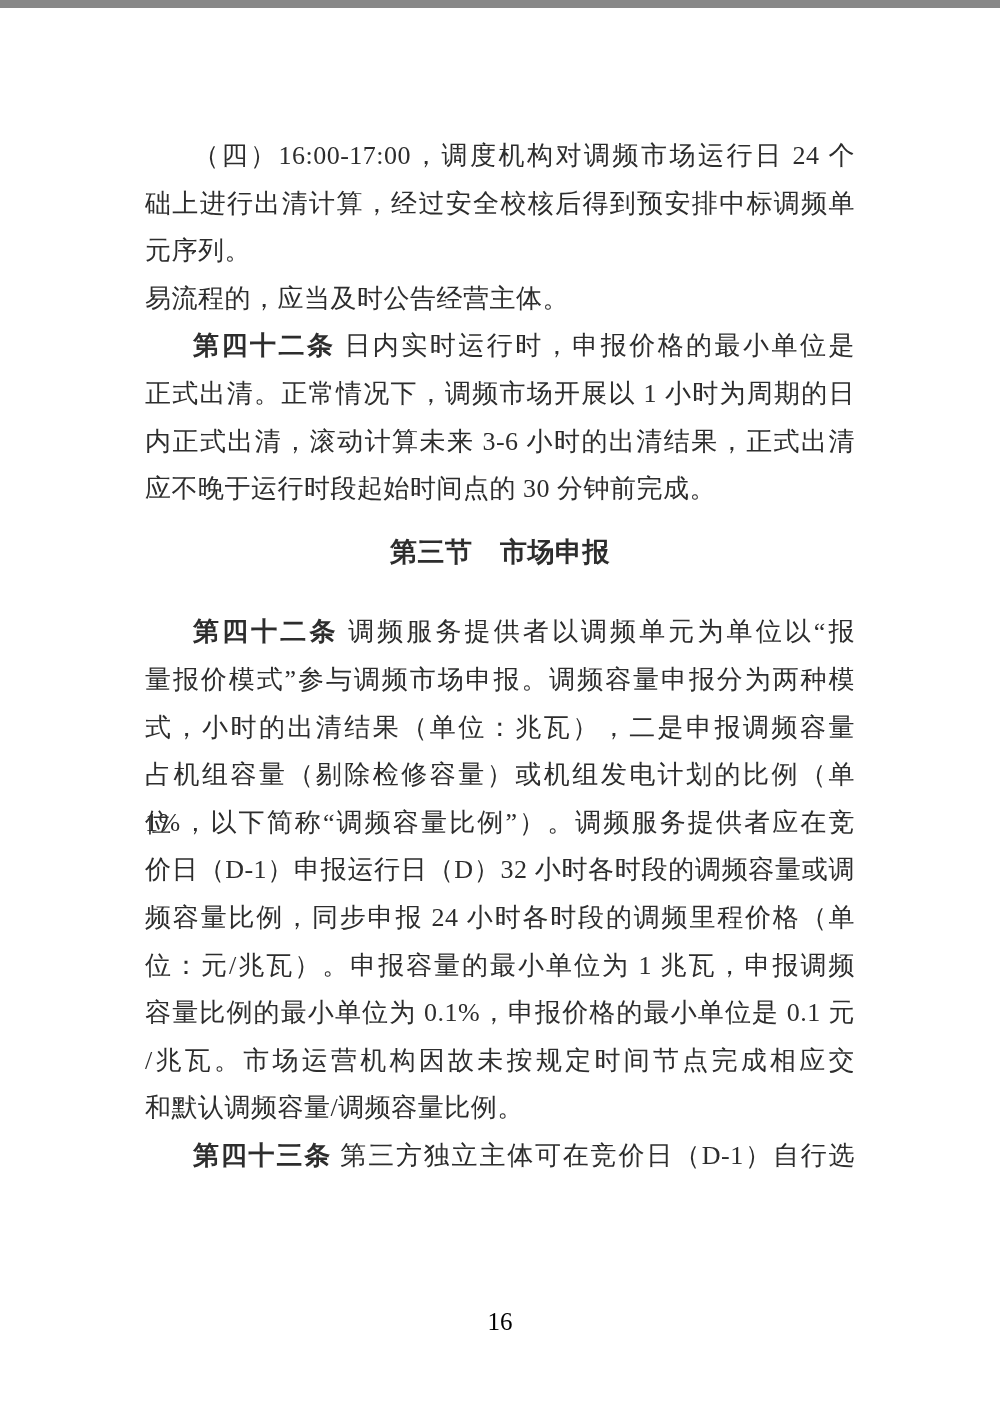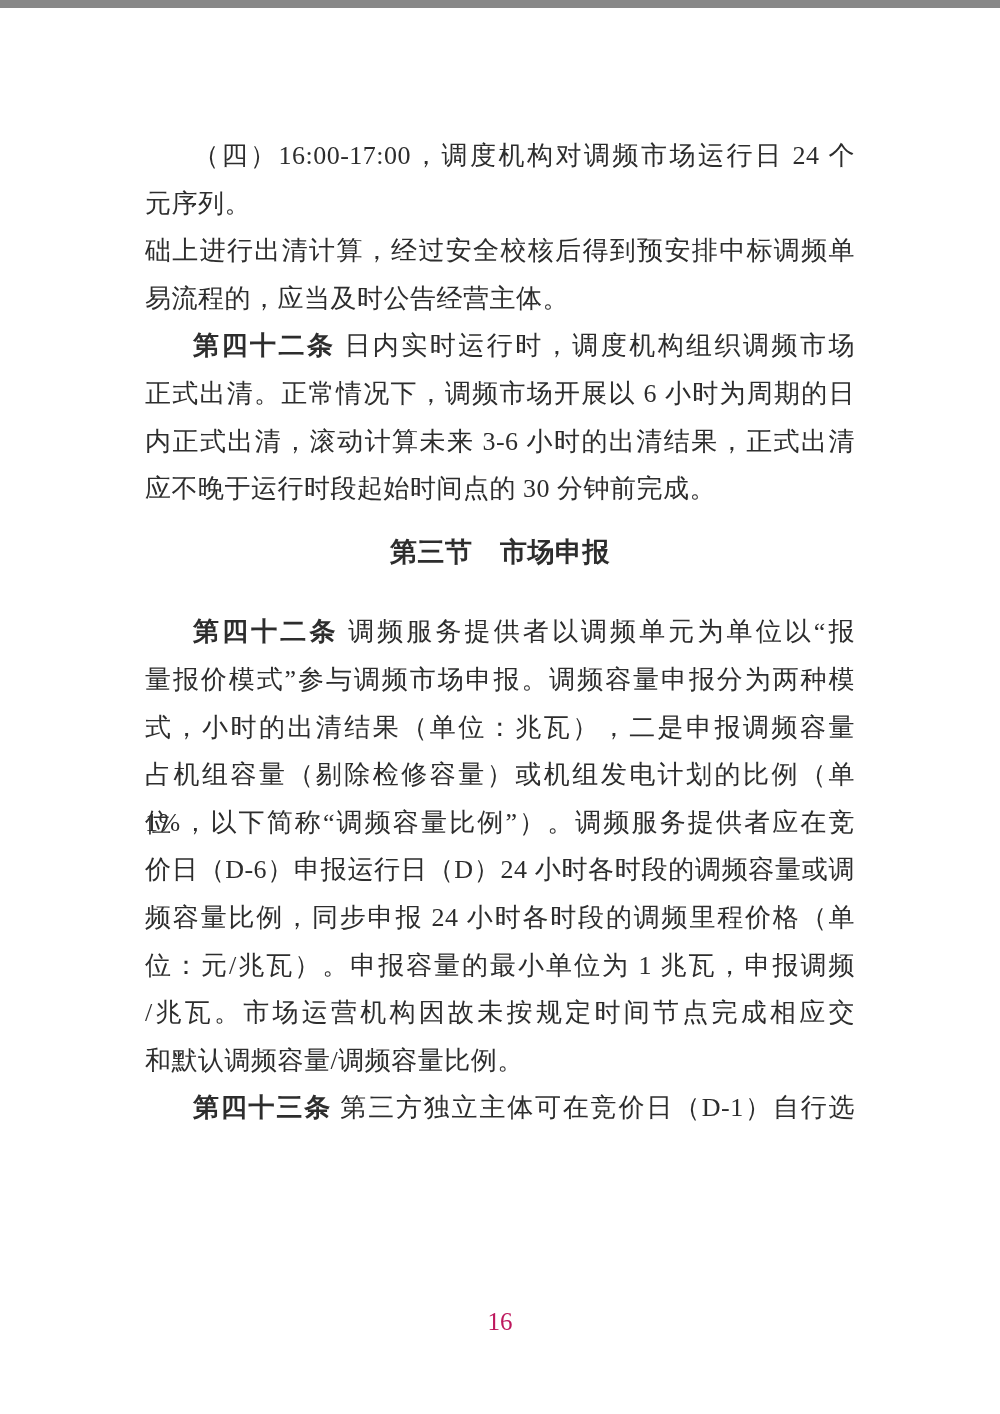--- a/index.html
+++ b/index.html
@@ -43,43 +43,44 @@
     padding-left: 0;
   }
   .b { font-weight: bold; }
   .page-number {
     position: absolute;
     left: 0;
     top: 1300px;
     width: 100%;
     text-align: center;
     font-size: 25px;
-    color: #be185d;
+    color: #000000;
   }
 </style>
 </head>
 <body>
 
 <div class="page">
   <div class="doc">
       <div class="line body indent fill"><span>（四）16:00-17:00，调度机构对调频市场运行日 24 个</span></div>
+      <div class="line body fill"><span>础上进行出清计算，经过安全校核后得到预安排中标调频单</span></div>
       <div class="line body"><span>元序列。</span></div>
-      <div class="line body fill"><span>础上进行出清计算，经过安全校核后得到预安排中标调频单</span></div>
       <div class="line body"><span>易流程的，应当及时公告经营主体。</span></div>
-      <div class="line body indent fill"><span class="b">第四十二条</span><span> 日内实时运行时，调度机构组织调频市场</span></div>
-      <div class="line body fill"><span>正式出清。正常情况下，调频市场开展以 6 小时为周期的日</span></div>
+      <div class="line body indent fill"><span class="b">第四十二条</span><span> 日内实时运行时，申报价格的最小单位是</span></div>
+      <div class="line body fill"><span>正式出清。正常情况下，调频市场开展以 1 小时为周期的日</span></div>
       <div class="line body fill"><span>内正式出清，滚动计算未来 3-6 小时的出清结果，正式出清</span></div>
       <div class="line body"><span>应不晚于运行时段起始时间点的 30 分钟前完成。</span></div>
       <div class="line heading"><span class="b">第三节　市场申报</span></div>
       <div class="line body indent fill"><span class="b">第四十二条</span><span> 调频服务提供者以调频单元为单位以“报</span></div>
       <div class="line body fill"><span>量报价模式”参与调频市场申报。调频容量申报分为两种模</span></div>
       <div class="line body fill"><span>式，小时的出清结果（单位：兆瓦），二是申报调频容量</span></div>
       <div class="line body fill"><span>占机组容量（剔除检修容量）或机组发电计划的比例（单位：</span></div>
       <div class="line body fill"><span>1%，以下简称“调频容量比例”）。调频服务提供者应在竞</span></div>
-      <div class="line body fill"><span>价日（D-6）申报运行日（D）24 小时各时段的调频容量或调</span></div>
+      <div class="line body fill"><span>价日（D-1）申报运行日（D）32 小时各时段的调频容量或调</span></div>
       <div class="line body fill"><span>频容量比例，同步申报 24 小时各时段的调频里程价格（单</span></div>
       <div class="line body fill"><span>位：元/兆瓦）。申报容量的最小单位为 1 兆瓦，申报调频</span></div>
+      <div class="line body fill"><span>容量比例的最小单位为 0.1%，申报价格的最小单位是 0.1 元</span></div>
       <div class="line body fill"><span>/兆瓦。市场运营机构因故未按规定时间节点完成相应交</span></div>
       <div class="line body"><span>和默认调频容量/调频容量比例。</span></div>
       <div class="line body indent fill"><span class="b">第四十三条</span><span> 第三方独立主体可在竞价日（D-1）自行选</span></div>
     </div>
   <div class="page-number">16</div>
 </div>
 
 </body></html>

